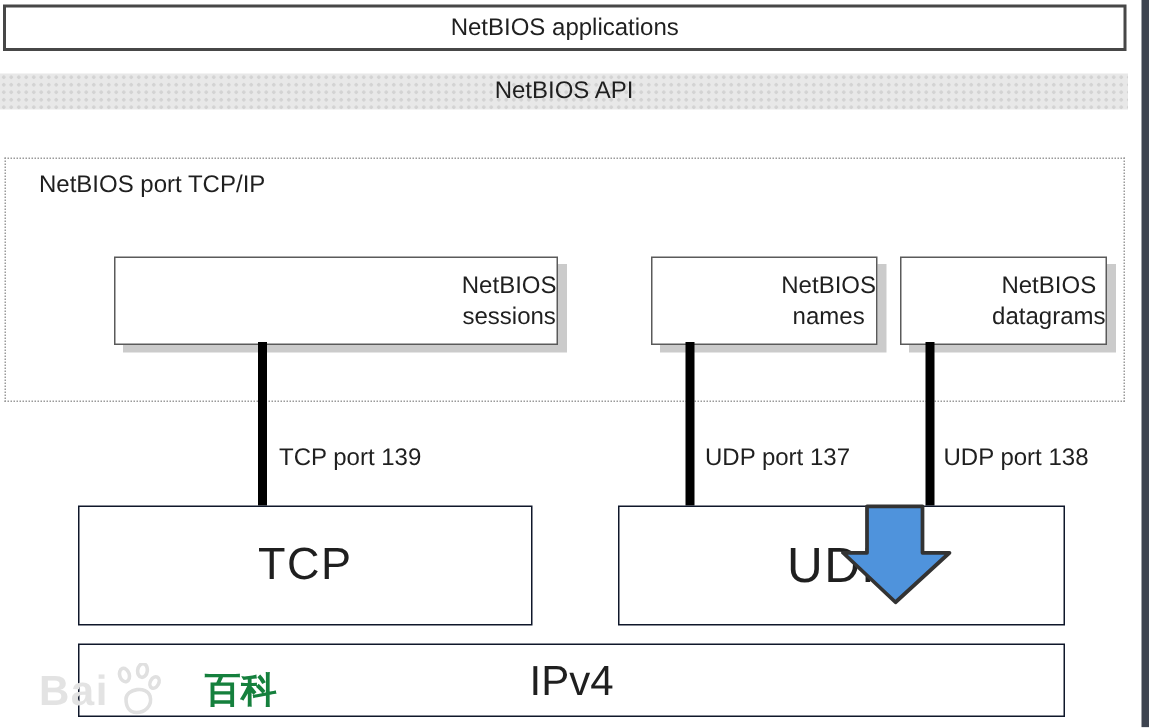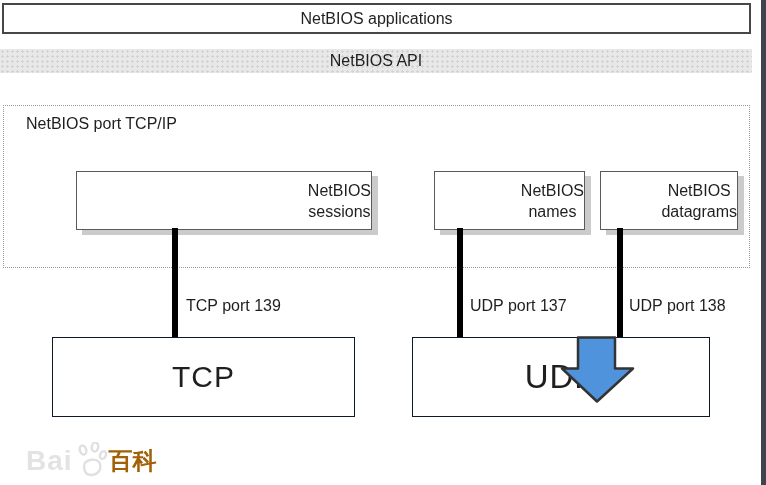--- a/index.html
+++ b/index.html
@@ -99,21 +99,21 @@
   .watermark {
     left: 26px; top: 434px; height: 42px;
     display: flex; align-items: flex-end;
     color: #e3e3e3;
     font-weight: bold;
     z-index: 3;
     user-select: none;
   }
   .wm-prefix { font-size: 28px; line-height: 30px; letter-spacing: 1px; }
   .wm-paw { width: 34px; height: 36px; margin: 0 1px -2px 1px; }
-  .wm-suffix { font-size: 24px; line-height: 30px; color: #a16207; }
+  .wm-suffix { font-size: 24px; line-height: 30px; color: #15803d; margin-left: 28px; }
 
   
   .frame-bar {
     left: 761px; top: 0; width: 5px; height: 485px;
     background: var(--frame, #3e4450);
   }
 </style>
 </head>
 <body>
 
@@ -156,20 +156,23 @@
   </div>
 
   <div class="abs proto-box udp-box">
     <span>UDP</span>
   </div>
 
   <svg class="abs down-arrow" viewBox="0 0 96 75" xmlns="http://www.w3.org/2000/svg">
     <polygon points="26,6 63,6 63,37 81,37 45,70 10,37 26,37" stroke="#333333" stroke-width="2.5" stroke-linejoin="round" fill="#4f93dc"></polygon>
   </svg>
 
+  <div class="abs proto-box ipv4-box">
+    <span>IPv4</span>
+  </div>
 
   <div class="abs watermark">
     <span class="wm-prefix">Bai</span>
     <svg class="wm-paw" viewBox="0 0 34 36" xmlns="http://www.w3.org/2000/svg">
       <g fill="none" stroke="#e0e0e0" stroke-width="2.4">
         <ellipse cx="9" cy="8" rx="3.2" ry="4.6" transform="rotate(-18 9 8)"></ellipse>
         <ellipse cx="21" cy="5" rx="3.2" ry="4.6" transform="rotate(8 21 5)"></ellipse>
         <ellipse cx="29" cy="13" rx="2.8" ry="4.0" transform="rotate(28 29 13)"></ellipse>
         <path d="M10 24 C10 17 24 15 26 22 C28 29 22 33 17 33 C12 33 10 29 10 24 Z"></path>
       </g>

